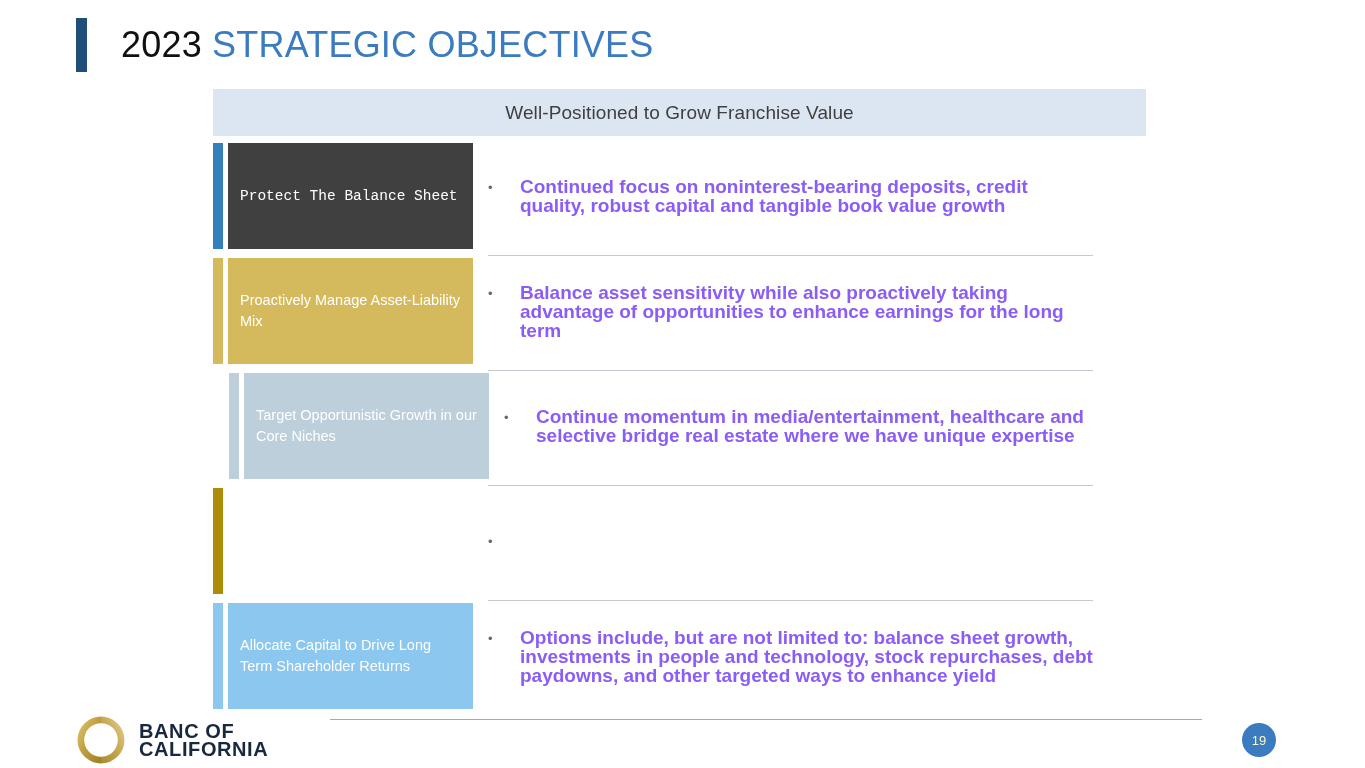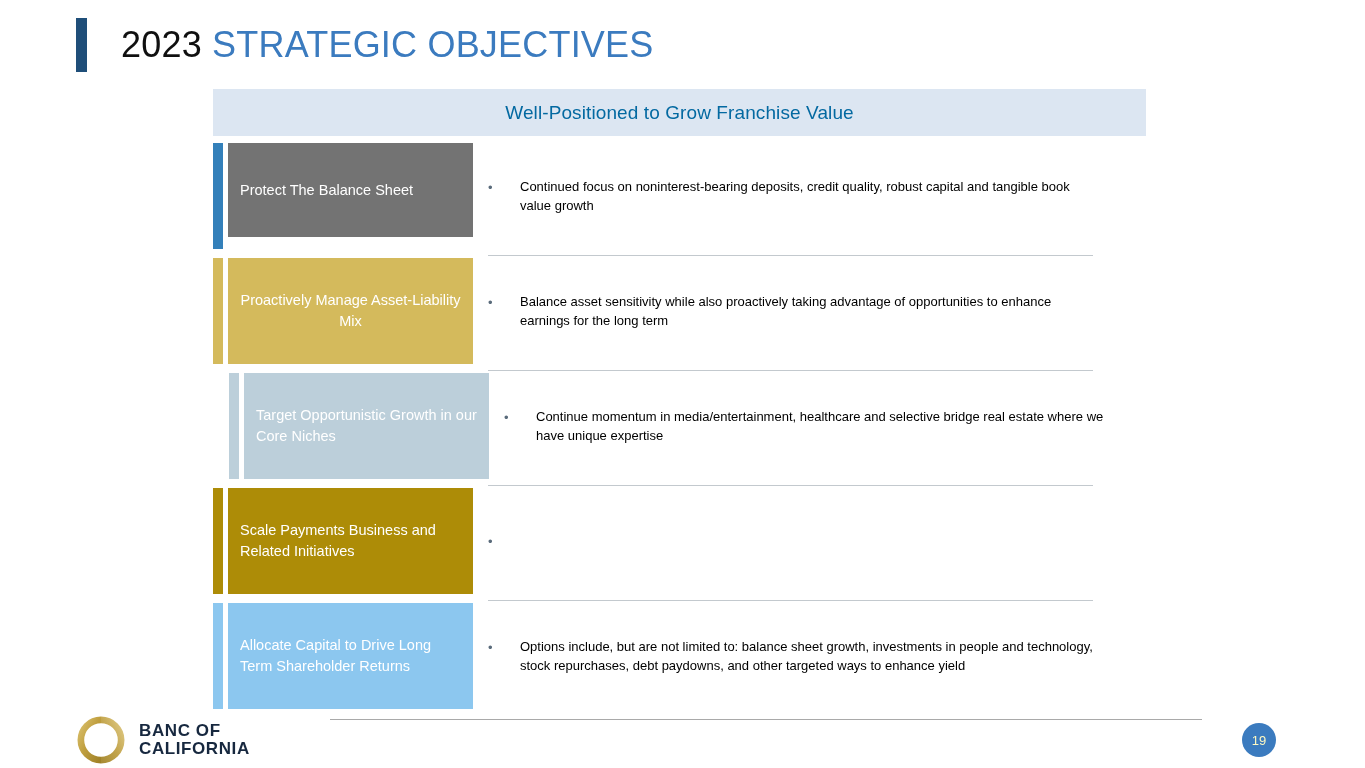--- a/index.html
+++ b/index.html
@@ -49,21 +49,21 @@
     top: 89px;
     width: 933px;
     height: 47px;
     background: #dce6f2;
     display: flex;
     align-items: center;
     justify-content: center;
   }
   .banner-text {
     font-size: 19px;
-    color: #0369a1;
+    color: #404040;
     letter-spacing: 0.1px;
   }
 
   
   .rows {
     position: absolute;
     left: 0;
     top: 143px;
     width: 1365px;
   }
@@ -109,23 +109,24 @@
   .bullet-dot {
     flex: 0 0 auto;
     width: 32px;
     font-size: 13px;
     line-height: 19px;
     color: #5a6b7b;
     padding-top: 1px;
   }
   .bullet-text {
     flex: 1 1 auto;
-    font-size: 13px;
+    font-size: 19px;
     line-height: 19px;
-    color: #000000;
+    color: #8b5cf6;
+    font-weight: bold;
   }
   .row-divider {
     position: absolute;
     left: 488px;
     width: 605px;
     height: 1px;
     background: #c3c9ce;
   }
 
   
@@ -145,21 +146,21 @@
     align-items: center;
   }
   .logo-mark {
     width: 54px;
     height: 54px;
     flex: 0 0 auto;
     position: relative;
   }
   .logo-words {
     margin-left: 11px;
-    font-size: 17px;
+    font-size: 20px;
     line-height: 18.5px;
     font-weight: bold;
     color: #17283f;
     letter-spacing: 0.6px;
   }
   .page-badge {
     position: absolute;
     left: 1242px;
     top: 723px;
     width: 34px;
@@ -185,34 +186,34 @@
   </div>
 </div>
 
 <div class="banner">
   <div class="banner-text">Well-Positioned to Grow Franchise Value</div>
 </div>
 
 <div class="rows" id="rows-container">
     <div class="row" style="height: 106px; position: absolute; top: 0px; left: 0px; width: 1365px;">
       <div class="row-accent" style="height: 106px; background: rgb(52, 128, 186);"></div>
-      <div class="row-block" style="height: 94px; background: #737373;">
+      <div class="row-block" style="height: 106px; background: #404040; font-family: Liberation Mono, monospace;">
         <div class="row-block-text">Protect The Balance Sheet</div>
       </div>
       <div class="row-bullet" style="height: 106px;">
         <div class="bullet-inner">
           <div class="bullet-dot">•</div>
           <div class="bullet-text">Continued focus on noninterest-bearing deposits, credit quality, robust capital and tangible book value growth</div>
         </div>
       </div>
     </div>
     <div class="row-divider" style="top: 112px;"></div>
     <div class="row" style="height: 106px; position: absolute; top: 115px; left: 0px; width: 1365px;">
       <div class="row-accent" style="height: 106px; background: rgb(212, 186, 92);"></div>
-      <div class="row-block" style="height: 106px; background: rgb(212, 186, 92); text-align: center;">
+      <div class="row-block" style="height: 106px; background: rgb(212, 186, 92);">
         <div class="row-block-text">Proactively Manage Asset-Liability Mix</div>
       </div>
       <div class="row-bullet" style="height: 106px;">
         <div class="bullet-inner">
           <div class="bullet-dot">•</div>
           <div class="bullet-text">Balance asset sensitivity while also proactively taking advantage of opportunities to enhance earnings for the long term</div>
         </div>
       </div>
     </div>
     <div class="row-divider" style="top: 227px;"></div>
@@ -224,23 +225,20 @@
       <div class="row-bullet" style="height: 106px;">
         <div class="bullet-inner">
           <div class="bullet-dot">•</div>
           <div class="bullet-text">Continue momentum in media/entertainment, healthcare and selective bridge real estate where we have unique expertise</div>
         </div>
       </div>
     </div>
     <div class="row-divider" style="top: 342px;"></div>
     <div class="row" style="height: 106px; position: absolute; top: 345px; left: 0px; width: 1365px;">
       <div class="row-accent" style="height: 106px; background: rgb(173, 140, 7);"></div>
-      <div class="row-block" style="height: 106px; background: rgb(173, 140, 7);">
-        <div class="row-block-text">Scale Payments Business and Related Initiatives</div>
-      </div>
       <div class="row-bullet" style="height: 106px;">
         <div class="bullet-inner">
           <div class="bullet-dot">•</div>
         </div>
       </div>
     </div>
     <div class="row-divider" style="top: 457px;"></div>
     <div class="row" style="height: 106px; position: absolute; top: 460px; left: 0px; width: 1365px;">
       <div class="row-accent" style="height: 106px; background: rgb(140, 199, 239);"></div>
       <div class="row-block" style="height: 106px; background: rgb(140, 199, 239);">

